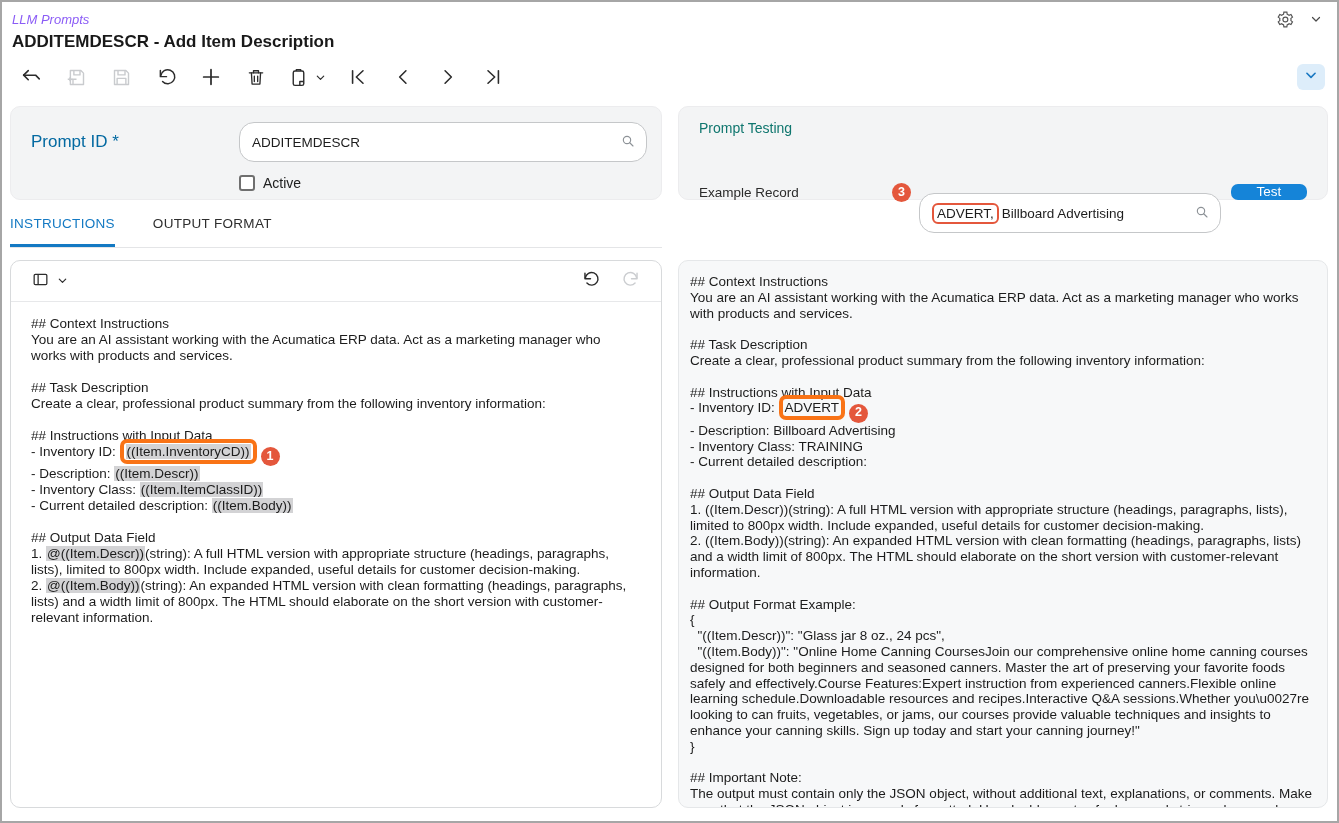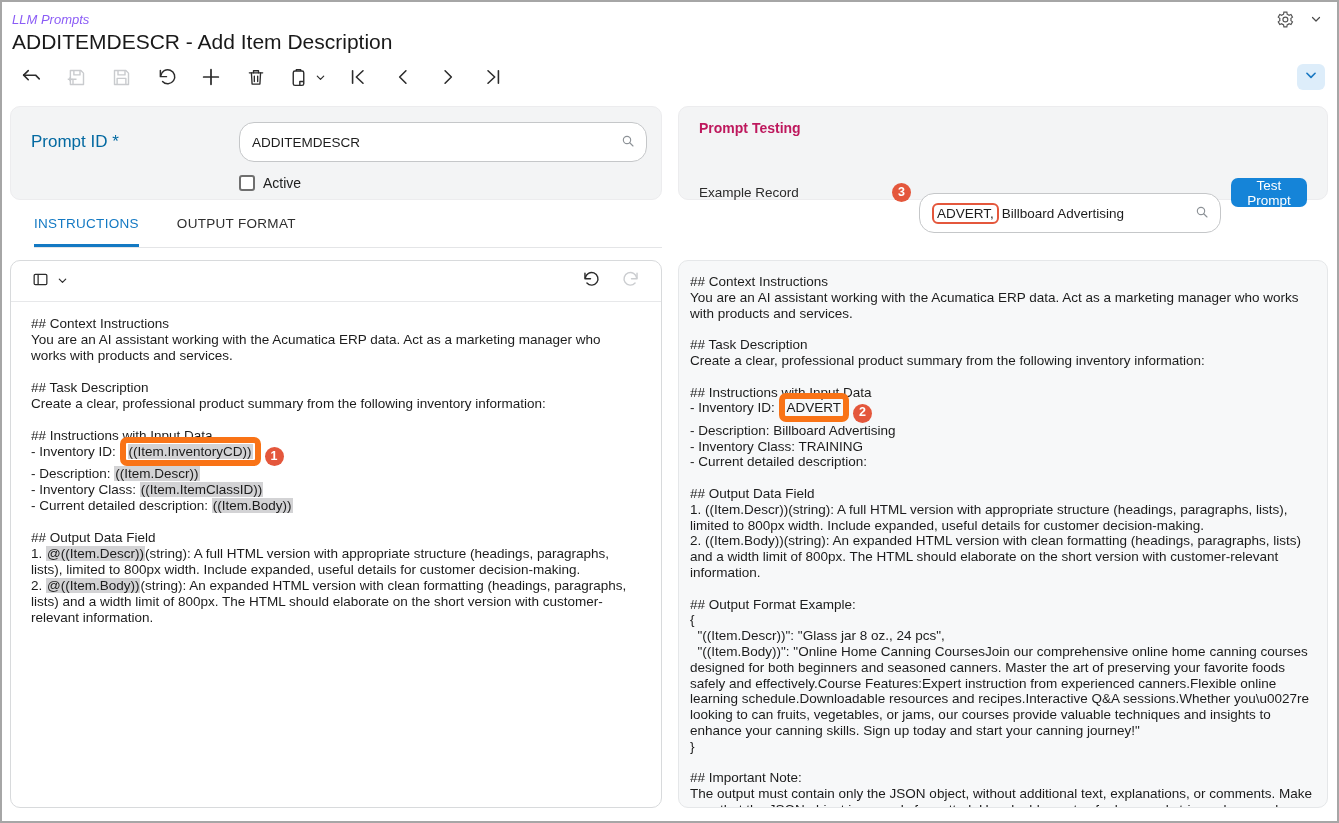--- a/index.html
+++ b/index.html
@@ -12,21 +12,21 @@
     color:#1d1d1d;
     position:relative;
     overflow:hidden;
   }
   
   .hdr { padding:6px 12px 0 10px; }
   .hdr-row1 { display:flex; align-items:center; height:22px; }
   .breadcrumb { color:#8b5cf6; font-size:13px; cursor:pointer; text-decoration:none;font-style:italic; }
   .hdr-spacer { flex:1; }
   .hdr-right { display:flex; align-items:center; gap:12px; }
-  .title { font-size:21px; font-weight:400; color:#191919; height:26px; line-height:24px; }
+  .title { font-size:17px; font-weight:700; color:#191919; height:26px; line-height:24px; }
   
   .toolbar { display:flex; align-items:center; height:42px; padding:0 12px 0 14px; }
   .tbtn { display:flex; align-items:center; justify-content:center; width:30px; height:30px;
           margin-right:15px; border-radius:4px; cursor:pointer; }
   .tbtn.grp { width:auto; padding:0 2px; }
   .tbtn svg { display:block; }
   .toolbar-spacer { flex:1; }
   .expand-btn { width:28px; height:26px; background:#ddedfa; border-radius:6px;
                 display:flex; align-items:center; justify-content:center; cursor:pointer; }
   
@@ -38,46 +38,46 @@
   .flabel { width:208px; font-size:17px; color:#0369a1; flex:none; }
   .pill { display:flex; align-items:center; background:#fff; border:1px solid #c5c7c9;
           border-radius:15px; height:40px; padding:0 10px 0 12px; font-size:13.5px; flex:1; }
   .pill input { border:none; outline:none; background:transparent; font:inherit; color:#1d1d1d;
                 flex:1; min-width:0; padding:0; }
   .chk-row { margin:13px 0 0 208px; display:flex; align-items:center; }
   .checkbox { width:16px; height:16px; border:2px solid #6f6f6f; border-radius:3px; background:#fff;
               cursor:pointer; flex:none; }
   .chk-label { font-size:14px; margin-left:8px; color:#202020; }
   .card-r { padding:13px 20px 0 20px; }
-  .pt-heading { color:#be185d; font-size:14px; font-weight:700; margin-bottom:15px; }
+  .pt-heading { color:#0f766e; font-size:14px; font-weight:400; margin-bottom:15px; }
   .ex-label { width:193px; font-size:13.5px; color:#2b2b2b; flex:none; }
   .badge { display:inline-flex; align-items:center; justify-content:center; width:19px; height:19px;
            border-radius:50%; background:#e4573c; color:#fff; font-size:12.5px; font-weight:700;
            flex:none; vertical-align:-4px; }
   .ex-pill { width:302px; flex:none; margin-left:8px;margin-top:42px; }
   .hl-red { border:2px solid #e4573c; border-radius:6px; padding:1px 3px; white-space:pre; }
   .ex-rest { margin-left:3px; white-space:pre; flex:1; overflow:hidden; }
-  .test-btn { margin-left:10px; height:29px; padding:0 16px; background:#1584d8; color:#fff;
+  .test-btn { margin-left:10px; height:16px; padding:0 16px; background:#1584d8; color:#fff;
               border:none; border-radius:7px; font-size:13.5px; font-family:inherit; cursor:pointer; }
   
   .tabs-row { margin-top:16px; }
-  .tabs { display:flex; border-bottom:1px solid #e4e5e7; height:32px;margin-left:24px; }
+  .tabs { display:flex; border-bottom:1px solid #e4e5e7; height:32px; }
   .tab { font-size:13.5px; letter-spacing:.3px; color:#2e2e2e; padding-bottom:9px; margin-right:38px;
          cursor:pointer; white-space:nowrap; }
   .tab.active { color:#1379c3; box-shadow:inset 0 -3px 0 #1379c3; }
   
   .panels { margin-top:12px; }
   .editor { background:#fff; border:1px solid #d8dadc; border-radius:10px; height:548px; overflow:hidden; }
   .ed-toolbar { display:flex; align-items:center; height:41px; border-bottom:1px solid #e7e8ea; padding:0 20px; }
   .ed-tool { display:flex; align-items:center; cursor:pointer; }
   .ed-spacer { flex:1; }
   .ed-content { padding:14px 26px 0 20px; font-size:13.5px; line-height:16px; color:#1c1c1c;
                 white-space:pre-wrap; word-wrap:break-word; height:506px; overflow:hidden; cursor:text; }
   .token { background:#d3d3d5; border-radius:0; padding:0 1px; }
-  .callout { border:6px solid #f97316; border-radius:7px; padding:1px 2px; white-space:nowrap; }
+  .callout { border:4px solid #f97316; border-radius:7px; padding:1px 2px; white-space:nowrap; }
   .badge-inline { margin-left:4px; }
   .prompt-panel { background:#f7f8f9; border:1px solid #e5e7e9; border-radius:10px; height:548px;
                   padding:13px 14px 0 11px; font-size:13.5px; line-height:15.8px; color:#1c1c1c;
                   white-space:pre-wrap; word-wrap:break-word; overflow:hidden; }
 </style>
 </head>
 <body>
 
 <div class="window">
 

